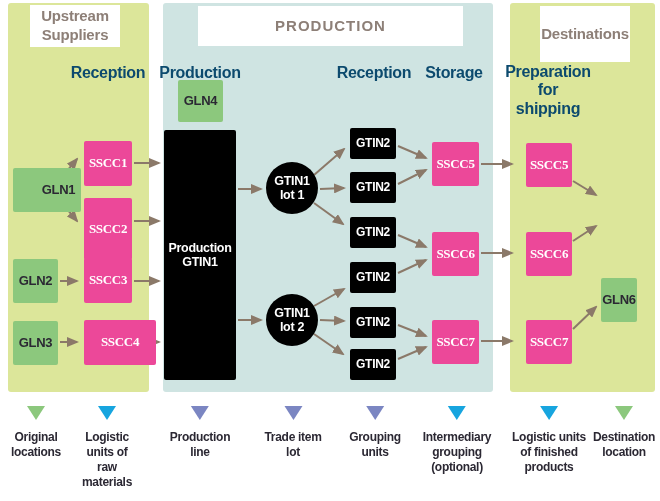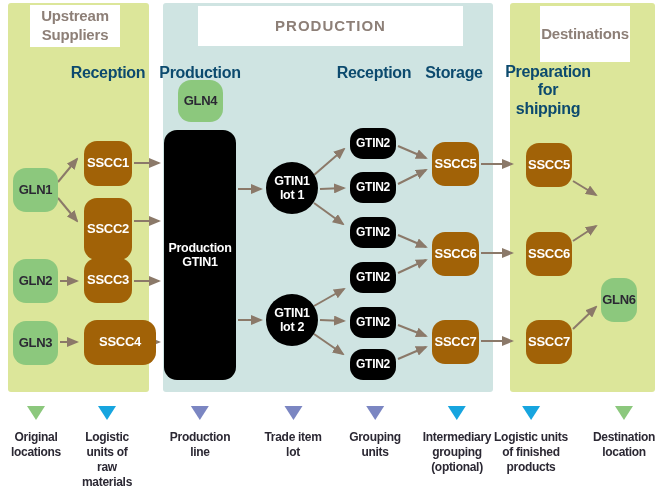--- a/index.html
+++ b/index.html
@@ -22,30 +22,30 @@
   .hbox-up{left:30px;top:5px;width:90px;height:42px;}
   .hbox-prod{left:198px;top:6px;width:265px;height:40px;letter-spacing:1px;}
   .hbox-dest{left:540px;top:6px;width:90px;height:56px;}
 
   .collabel{
     position:absolute;width:96px;text-align:center;color:#0c4a6e;font-weight:bold;
     font-size:16px;line-height:1.15;letter-spacing:-0.3px;white-space:pre-line;
   }
   .node{
     position:absolute;display:flex;align-items:center;justify-content:center;
-    font-weight:bold;font-size:13px;letter-spacing:-0.3px;border-radius:13px;
+    font-weight:bold;font-size:13px;letter-spacing:-0.3px;border-radius:2px;
     text-align:center;line-height:1.15;white-space:pre-line;
   }
   .green{background:#8cc87d;color:#2b2833;}
-  .cyan{background:#a16207;color:#ffffff;}
+  .cyan{background:#ec4899;color:#ffffff;font-family:Liberation Serif, serif;}
   .purple{background:#000000;color:#ffffff;}
   .circle{border-radius:50%;font-size:12.5px;}
   .gtin2{font-size:12px;}
 
-  .n-gln1{left:13px;top:168px;width:45px;height:44px;}
+  .n-gln1{left:13px;top:168px;width:45px;height:44px;padding-left:23px;}
   .n-gln2{left:13px;top:259px;width:45px;height:44px;}
   .n-gln3{left:13px;top:321px;width:45px;height:44px;}
   .n-sscc1{left:84px;top:141px;width:48px;height:45px;}
   .n-sscc2{left:84px;top:198px;width:48px;height:62px;}
   .n-sscc3{left:84px;top:258px;width:48px;height:45px;}
   .n-sscc4{left:84px;top:320px;width:72px;height:45px;}
   .n-gln4{left:178px;top:80px;width:45px;height:42px;}
   .n-prodbox{left:164px;top:130px;width:72px;height:250px;font-size:12.5px;}
   .n-lot1{left:266px;top:162px;width:52px;height:52px;}
   .n-lot2{left:266px;top:294px;width:52px;height:52px;}
@@ -201,21 +201,21 @@
 units</div>
   </div>
   <div class="legend-item" style="left:457px;">
     <svg class="tri" width="22" height="17">
       <polygon points="2,2 20,2 11,16" fill="#17a5df"></polygon>
     </svg>
     <div class="legend-label">Intermediary
 grouping
 (optional)</div>
   </div>
-  <div class="legend-item" style="left:531px;">
+  <div class="legend-item" style="left:549px;">
     <svg class="tri" width="22" height="17">
       <polygon points="2,2 20,2 11,16" fill="#17a5df"></polygon>
     </svg>
     <div class="legend-label">Logistic units
 of finished
 products</div>
   </div>
   <div class="legend-item" style="left:624px;">
     <svg class="tri" width="22" height="17">
       <polygon points="2,2 20,2 11,16" fill="#8cc87d"></polygon>

